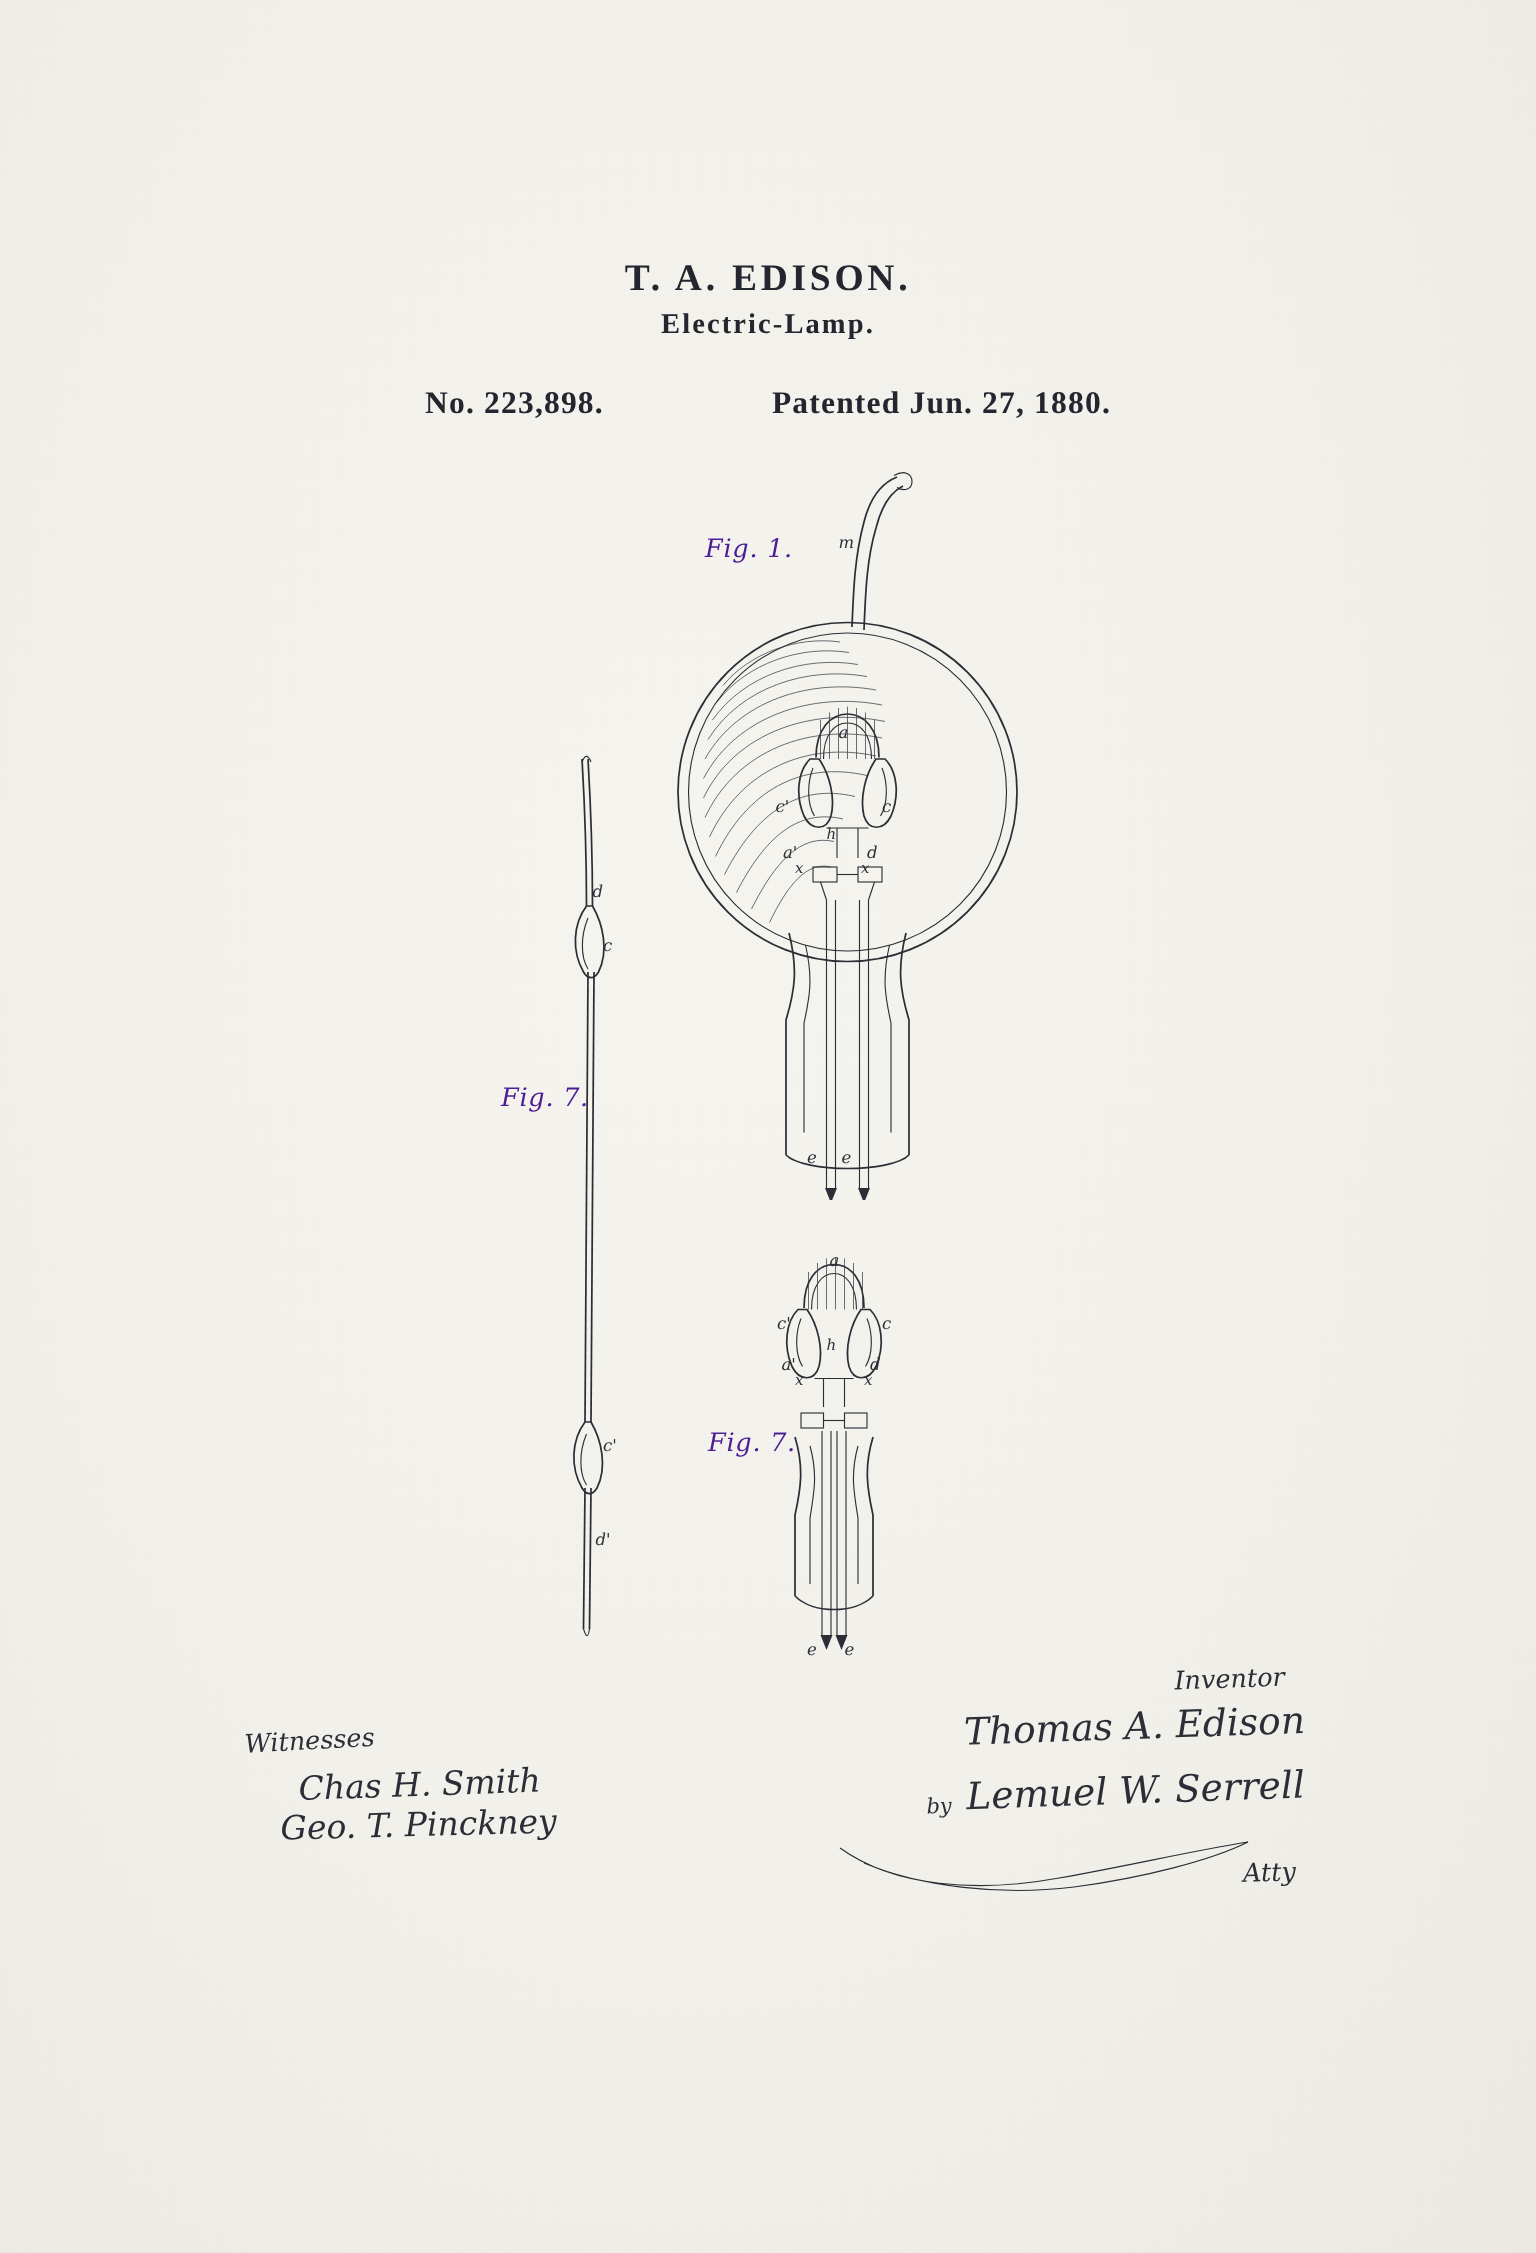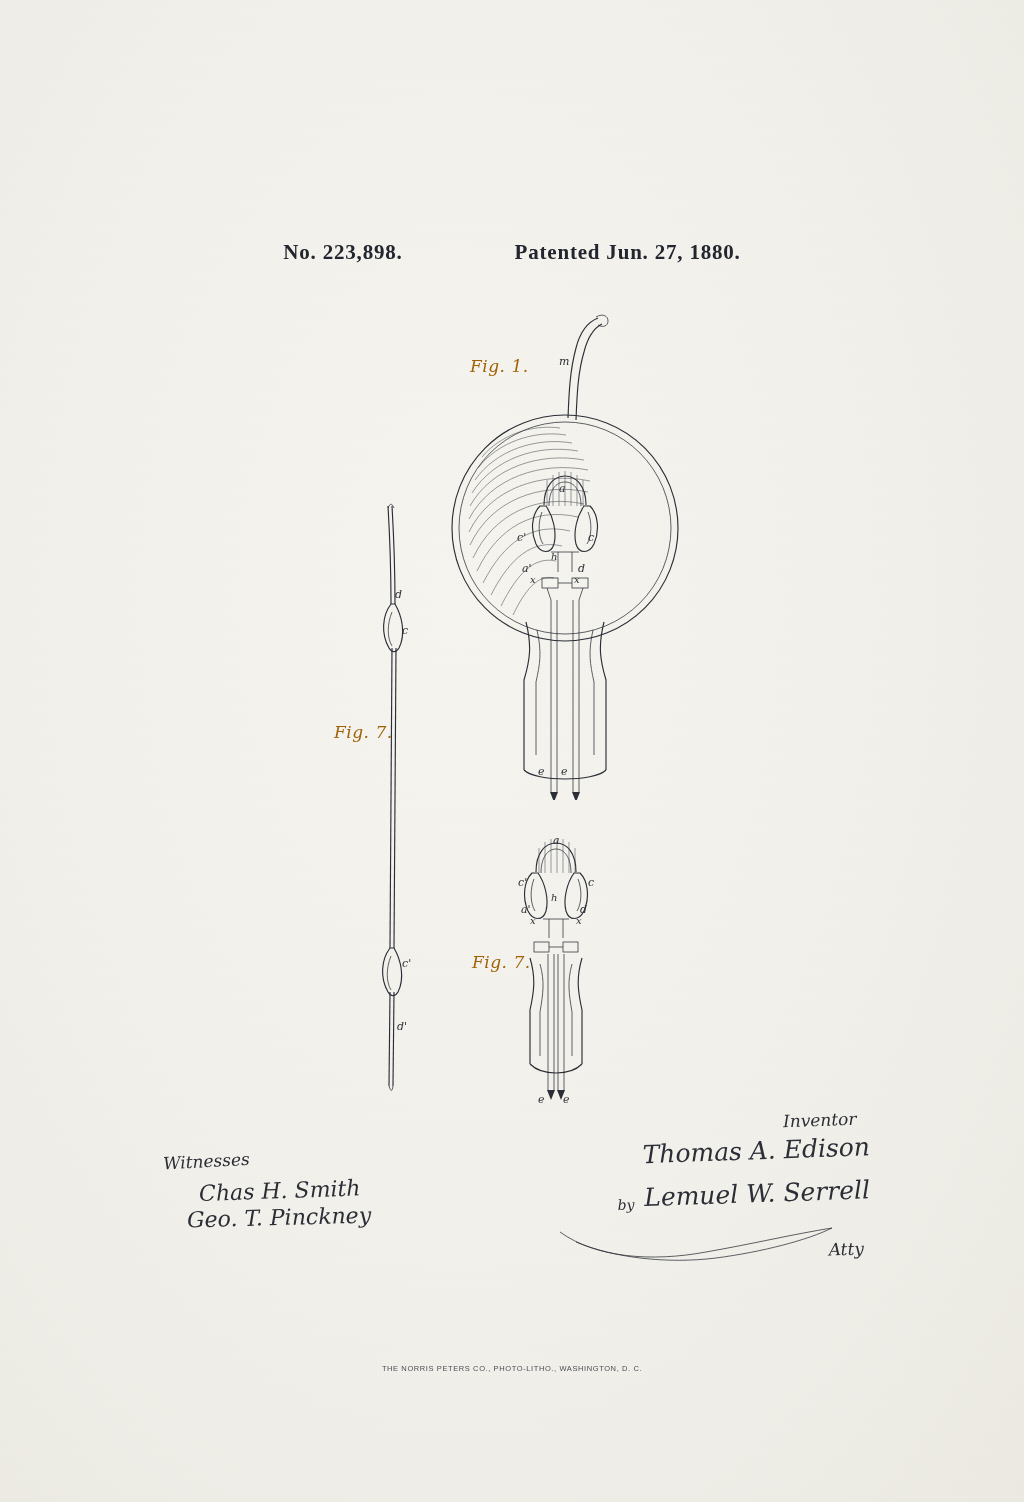--- a/index.html
+++ b/index.html
@@ -54,36 +54,36 @@
   .hdr-sub {
     margin-top: 6px;
     font-family: "Liberation Serif", serif;
     font-size: 19px;
     letter-spacing: 1.4px;
     font-weight: 700;
     color: #23262e;
   }
   .hdr-row {
     position: absolute;
-    top: 240px;
+    top: 256px;
     left: 0; right: 0;
     display: flex;
     justify-content: center;
     gap: 112px;
     font-size: 21px;
     font-weight: 700;
     letter-spacing: .8px;
     color: #23262e;
   }
   .fig-label {
     position: absolute;
     font-family: "DejaVu Serif", serif;
     font-style: italic;
     font-size: 17px;
-    color: #a16207;
+    color: #4c1d95;
     letter-spacing: .5px;
   }
   .ref {
     position: absolute;
     font-family: "DejaVu Serif", serif;
     font-style: italic;
     font-size: 11px;
     color: #2c2f37;
   }
   .ref.sm { font-size: 10px; }
@@ -123,20 +123,24 @@
   .fillk { fill: #2b2e36; stroke: none; }
 </style>
 </head>
 <body>
 
 <div class="paper"></div>
 <div class="grain"></div>
 
 <div class="sheet">
 
+  <div class="hdr">
+    <div class="hdr-name">T. A. EDISON.</div>
+    <div class="hdr-sub">Electric-Lamp.</div>
+  </div>
   <div class="hdr-row">
     <span>No. 223,898.</span>
     <span>Patented Jun. 27, 1880.</span>
   </div>
 
   <div class="fig-label" style="left:470px; top:356px;">Fig. 1.</div>
 
   <svg class="dwg" style="left:420px; top:300px;" width="290" height="500" viewBox="0 0 290 500">
 
     <path class="ln" d="M148 118 C149 92, 150 70, 156 48 C160 32, 168 22, 178 18"></path>
@@ -290,14 +294,13 @@
       <span class="sig-word sig-small">by</span>
       <span class="sig-word sig-name big">Lemuel W. Serrell</span>
     </div>
     <div class="sig-word sig-lbl" style="margin-top:34px; margin-right:6px; transform: rotate(-2deg);">Atty</div>
   </div>
 
   <svg class="dwg" style="left:556px; top:1218px;" width="290" height="50" viewBox="0 0 290 50">
     <path class="ln-thin" d="M4 14 C40 40, 96 44, 150 34 C196 26, 238 16, 276 10 C252 22, 206 34, 160 40 C112 46, 58 40, 20 24"></path>
   </svg>
 
-  <div class="footer">THE NORRIS PETERS CO., PHOTO-LITHO., WASHINGTON, D. C.</div>
 </div>
 
 </body></html>

